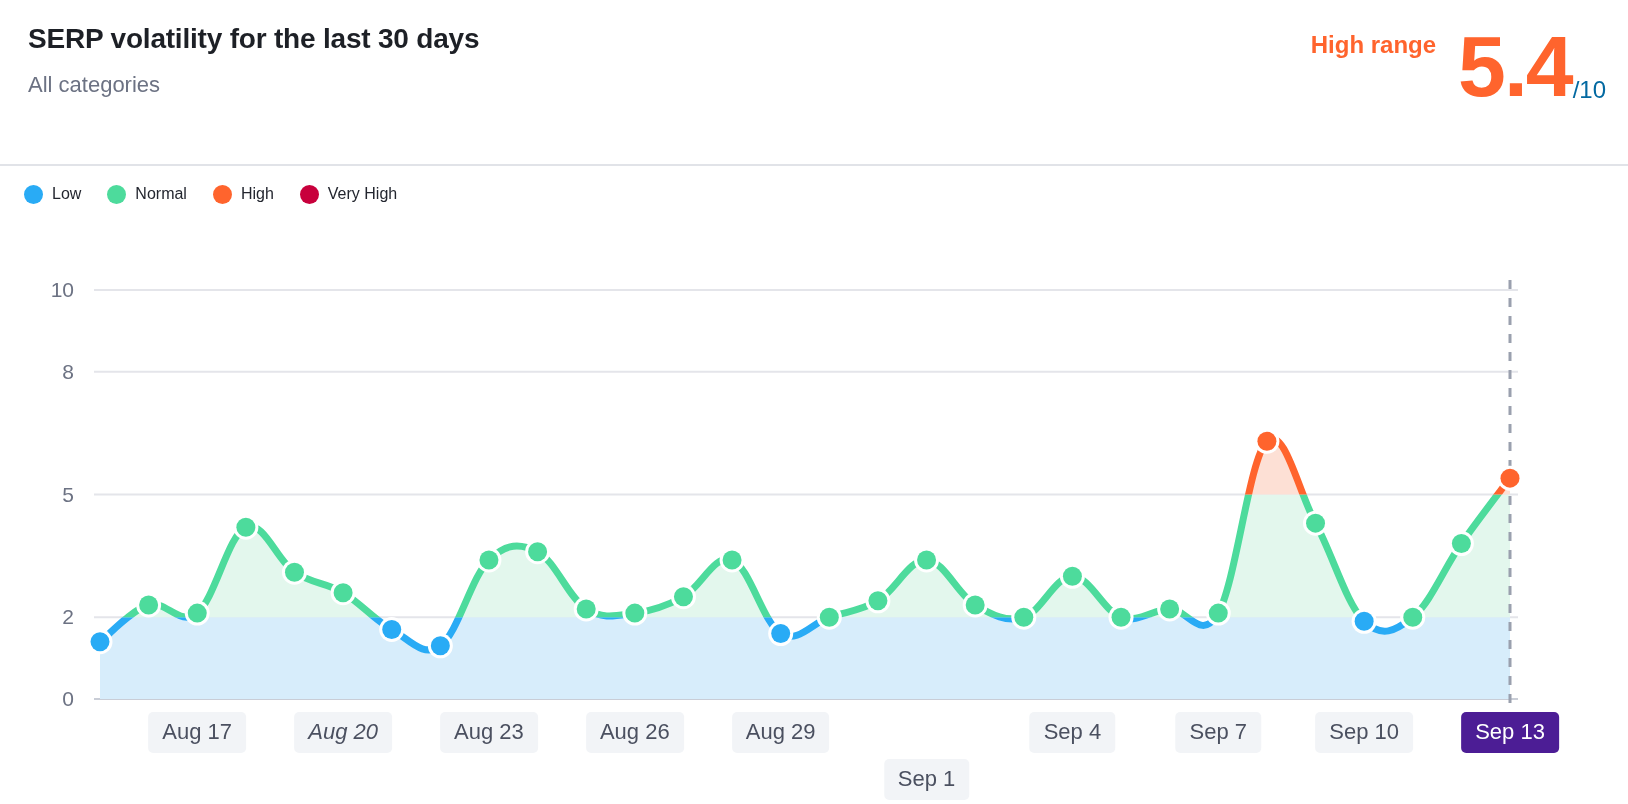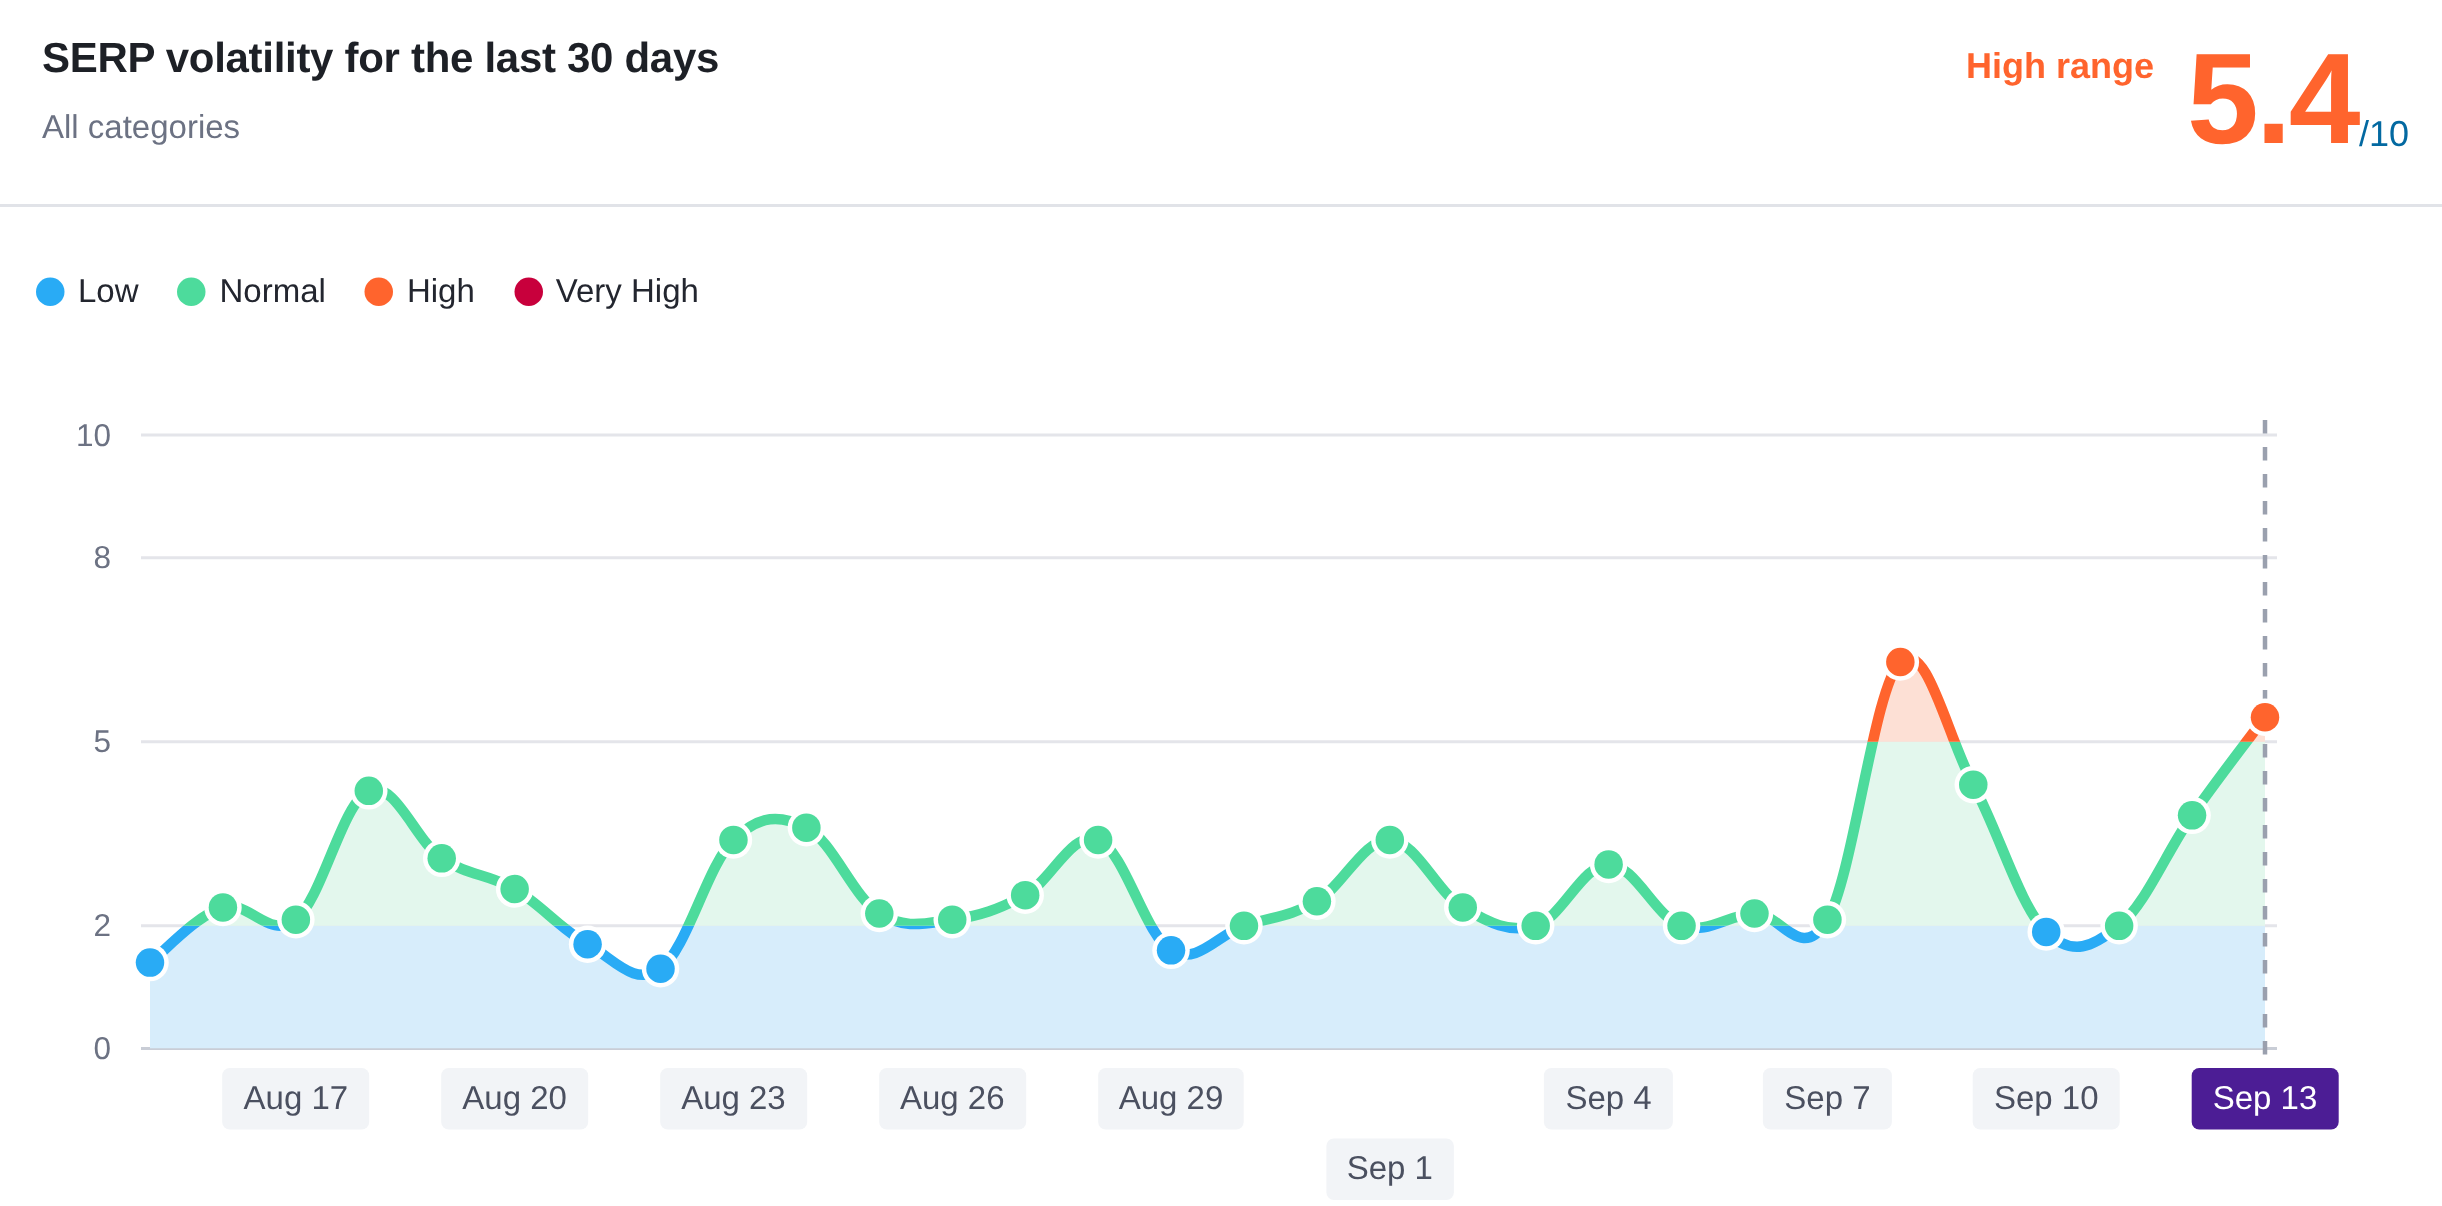--- a/index.html
+++ b/index.html
@@ -7,21 +7,21 @@
     width: 1628px; height: 804px;
     background: #ffffff;
     font-family: "Liberation Sans", sans-serif;
     overflow: hidden;
   }
   .panel { width: 1628px; height: 804px; position: relative; background:#fff; }
 
   
   .header {
     position: relative;
-    height: 138px;
+    height: 166px;
     border-bottom: 2px solid #e1e3e8;
     padding: 22px 28px 0 28px;
     display: flex;
     align-items: flex-start;
   }
   .header-left { flex: 0 0 auto; }
   .page-title {
     font-size: 28px;
     font-weight: bold;
     color: #1d2026;
@@ -80,21 +80,21 @@
   .legend {
     position: absolute;
     left: 24px;
     top: 180px;
     display: flex;
     align-items: center;
     gap: 26px;
   }
   .legend-item { display: flex; align-items: center; gap: 9px; }
   .legend-dot { width: 19px; height: 19px; border-radius: 50%; display:block; }
-  .legend-label { font-size: 22px; color: #23262f; line-height: 28px; }
+  .legend-label { font-size: 16px; color: #23262f; line-height: 28px; }
 
   
   .chart-wrap { position: absolute; left: 0; top: 250px; width: 1628px; height: 470px; }
   .chart-svg { display:block; }
 
   .ylabel { font-size: 21px; fill: #6c7283; font-family: "Liberation Sans", sans-serif; }
 
   
   .xaxis {
     position: absolute;
@@ -247,21 +247,21 @@
         <circle cx="1412.7586206896551" cy="367.2" r="9.5" fill="#4ddb9c"></circle>
         <circle cx="1461.3793103448277" cy="293.58" r="12.5" fill="#ffffff"></circle>
         <circle cx="1461.3793103448277" cy="293.58" r="9.5" fill="#4ddb9c"></circle>
         <circle cx="1510" cy="228.14" r="12.5" fill="#ffffff"></circle>
         <circle cx="1510" cy="228.14" r="9.5" fill="#ff642d"></circle>
       </svg>
   </div>
 
   <div class="xaxis" id="xaxis">
       <div class="xtick" style="left: 197.241px;">Aug 17</div>
-      <div class="xtick" style="left: 343.103px;">Aug 20</div>
+      <div class="xtick" style="left: 343.103px; font-style: italic;">Aug 20</div>
       <div class="xtick" style="left: 488.966px;">Aug 23</div>
       <div class="xtick" style="left: 634.828px;">Aug 26</div>
       <div class="xtick" style="left: 780.69px;">Aug 29</div>
       <div class="xtick" style="left: 926.552px; margin-top: 47px;">Sep 1</div>
       <div class="xtick" style="left: 1072.41px;">Sep 4</div>
       <div class="xtick" style="left: 1218.28px;">Sep 7</div>
       <div class="xtick" style="left: 1364.14px;">Sep 10</div>
       <div class="xtick active" style="left: 1510px;">Sep 13</div>
     </div>
 

